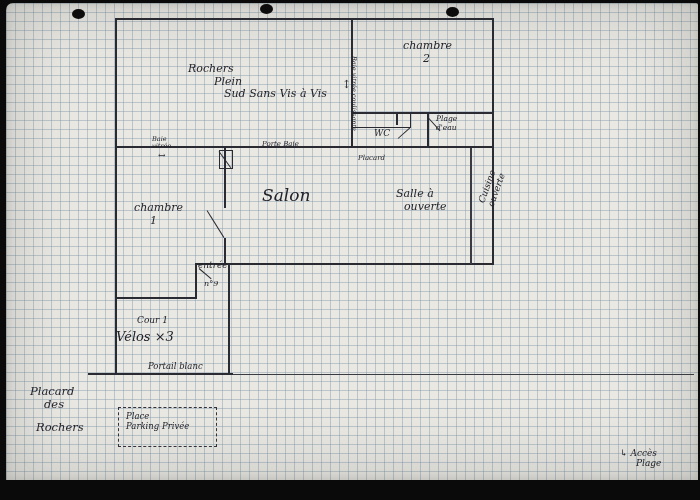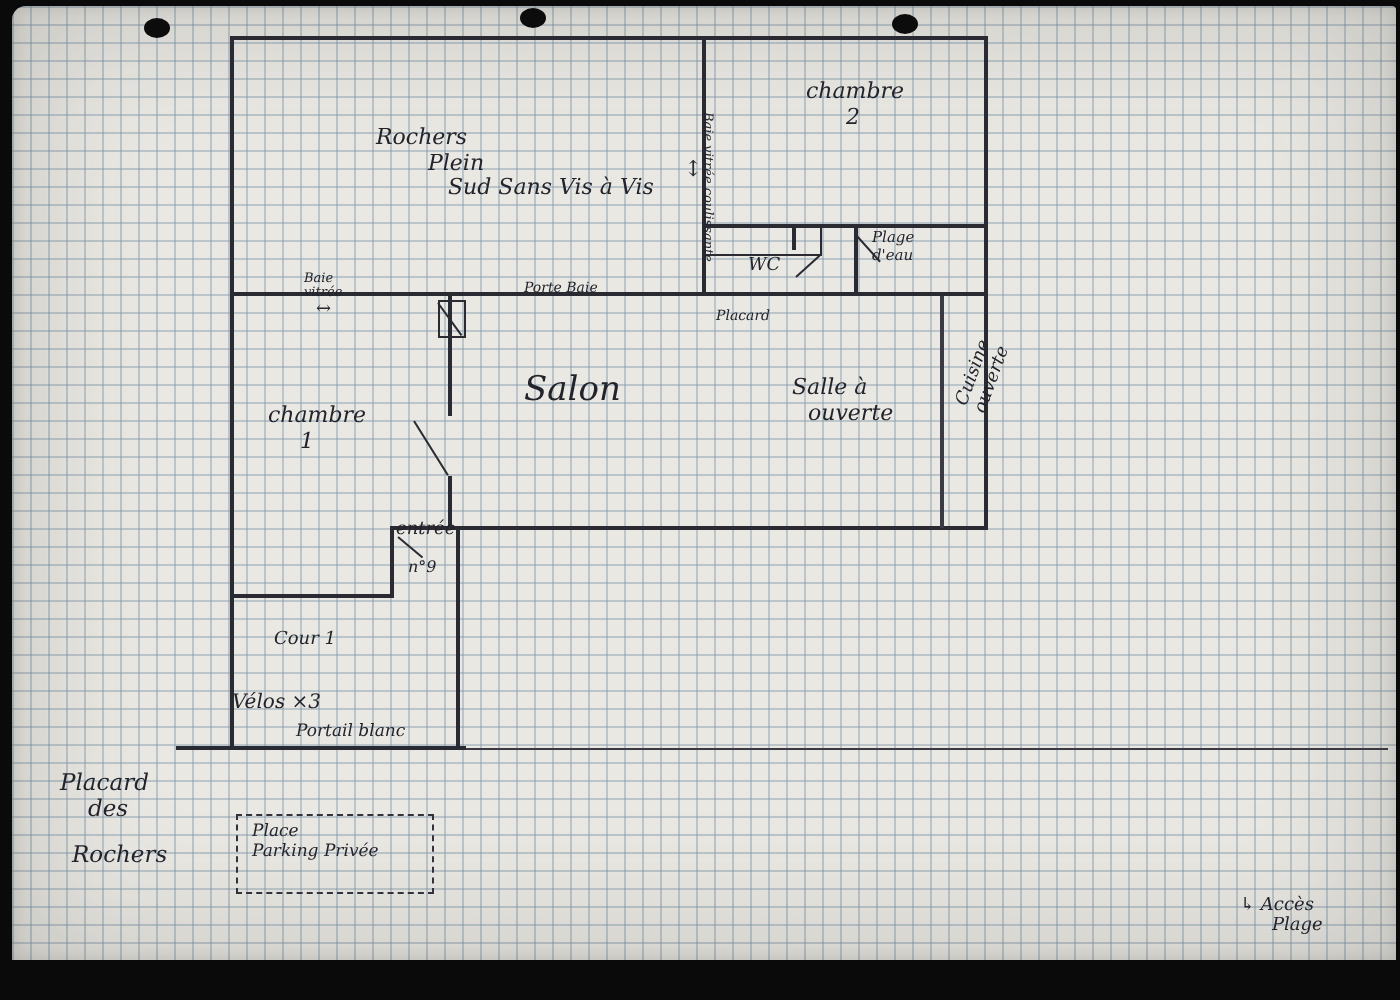--- a/index.html
+++ b/index.html
@@ -136,21 +136,21 @@
       <span>entrée</span>
     </div>
     <div class="lbl" style="left:204px;top:279px;font-size:8px;">
       <span>n°9</span>
     </div>
 
     <div class="lbl" style="left:137px;top:315px;font-size:9px;">
       <span>Cour 1</span>
     </div>
 
-    <div class="lbl" style="left:116px;top:330px;font-size:10px;margin-top:16px;">
+    <div class="lbl" style="left:116px;top:330px;font-size:13px;">
       <span>Vélos ×3</span>
     </div>
 
     <div class="lbl" style="left:148px;top:362px;font-size:8.5px;">
       <span>Portail blanc</span>
     </div>
 
     <div class="lbl" style="left:30px;top:385px;font-size:11.5px;">
       <span>Placard</span>
       <span style="padding-left:14px;">des</span>

